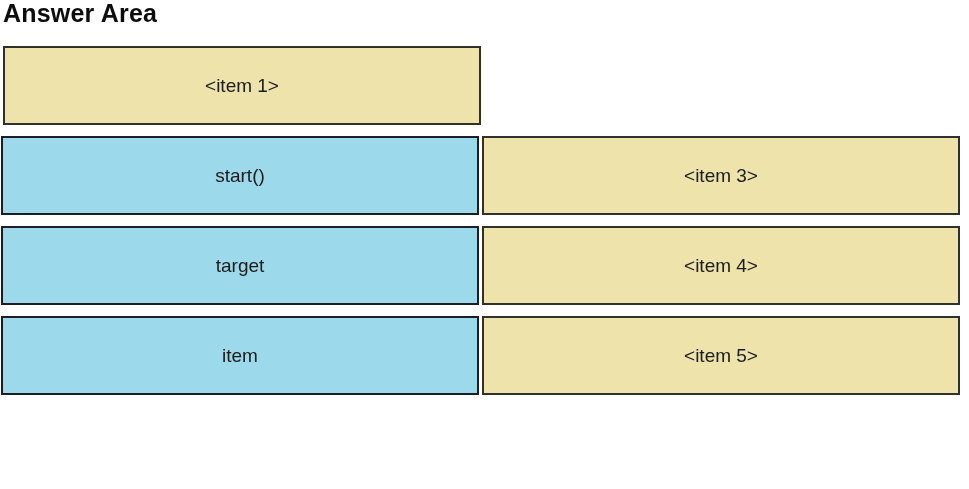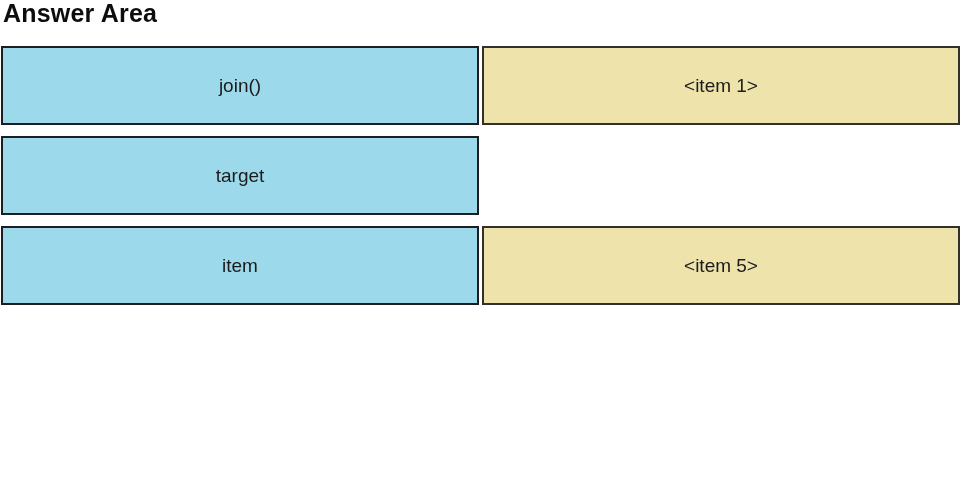--- a/index.html
+++ b/index.html
@@ -71,33 +71,41 @@
 </head>
 <body>
 
 <div class="stage">
 
   <div class="page-title">Answer Area</div>
 
   <div class="rows">
 
     <div class="match-row">
-      <div class="box source-box">
-        <span class="box-label">join()</span>
-      </div>
       <div class="box target-box">
         <span class="box-label">&lt;item 1&gt;</span>
       </div>
     </div>
 
 
+    <div class="match-row">
+      <div class="box source-box">
+        <span class="box-label">start()</span>
+      </div>
+      <div class="box target-box">
+        <span class="box-label">&lt;item 3&gt;</span>
+      </div>
+    </div>
 
     <div class="match-row">
       <div class="box source-box">
         <span class="box-label">target</span>
+      </div>
+      <div class="box target-box">
+        <span class="box-label">&lt;item 4&gt;</span>
       </div>
     </div>
 
     <div class="match-row">
       <div class="box source-box">
         <span class="box-label">item</span>
       </div>
       <div class="box target-box">
         <span class="box-label">&lt;item 5&gt;</span>
       </div>

